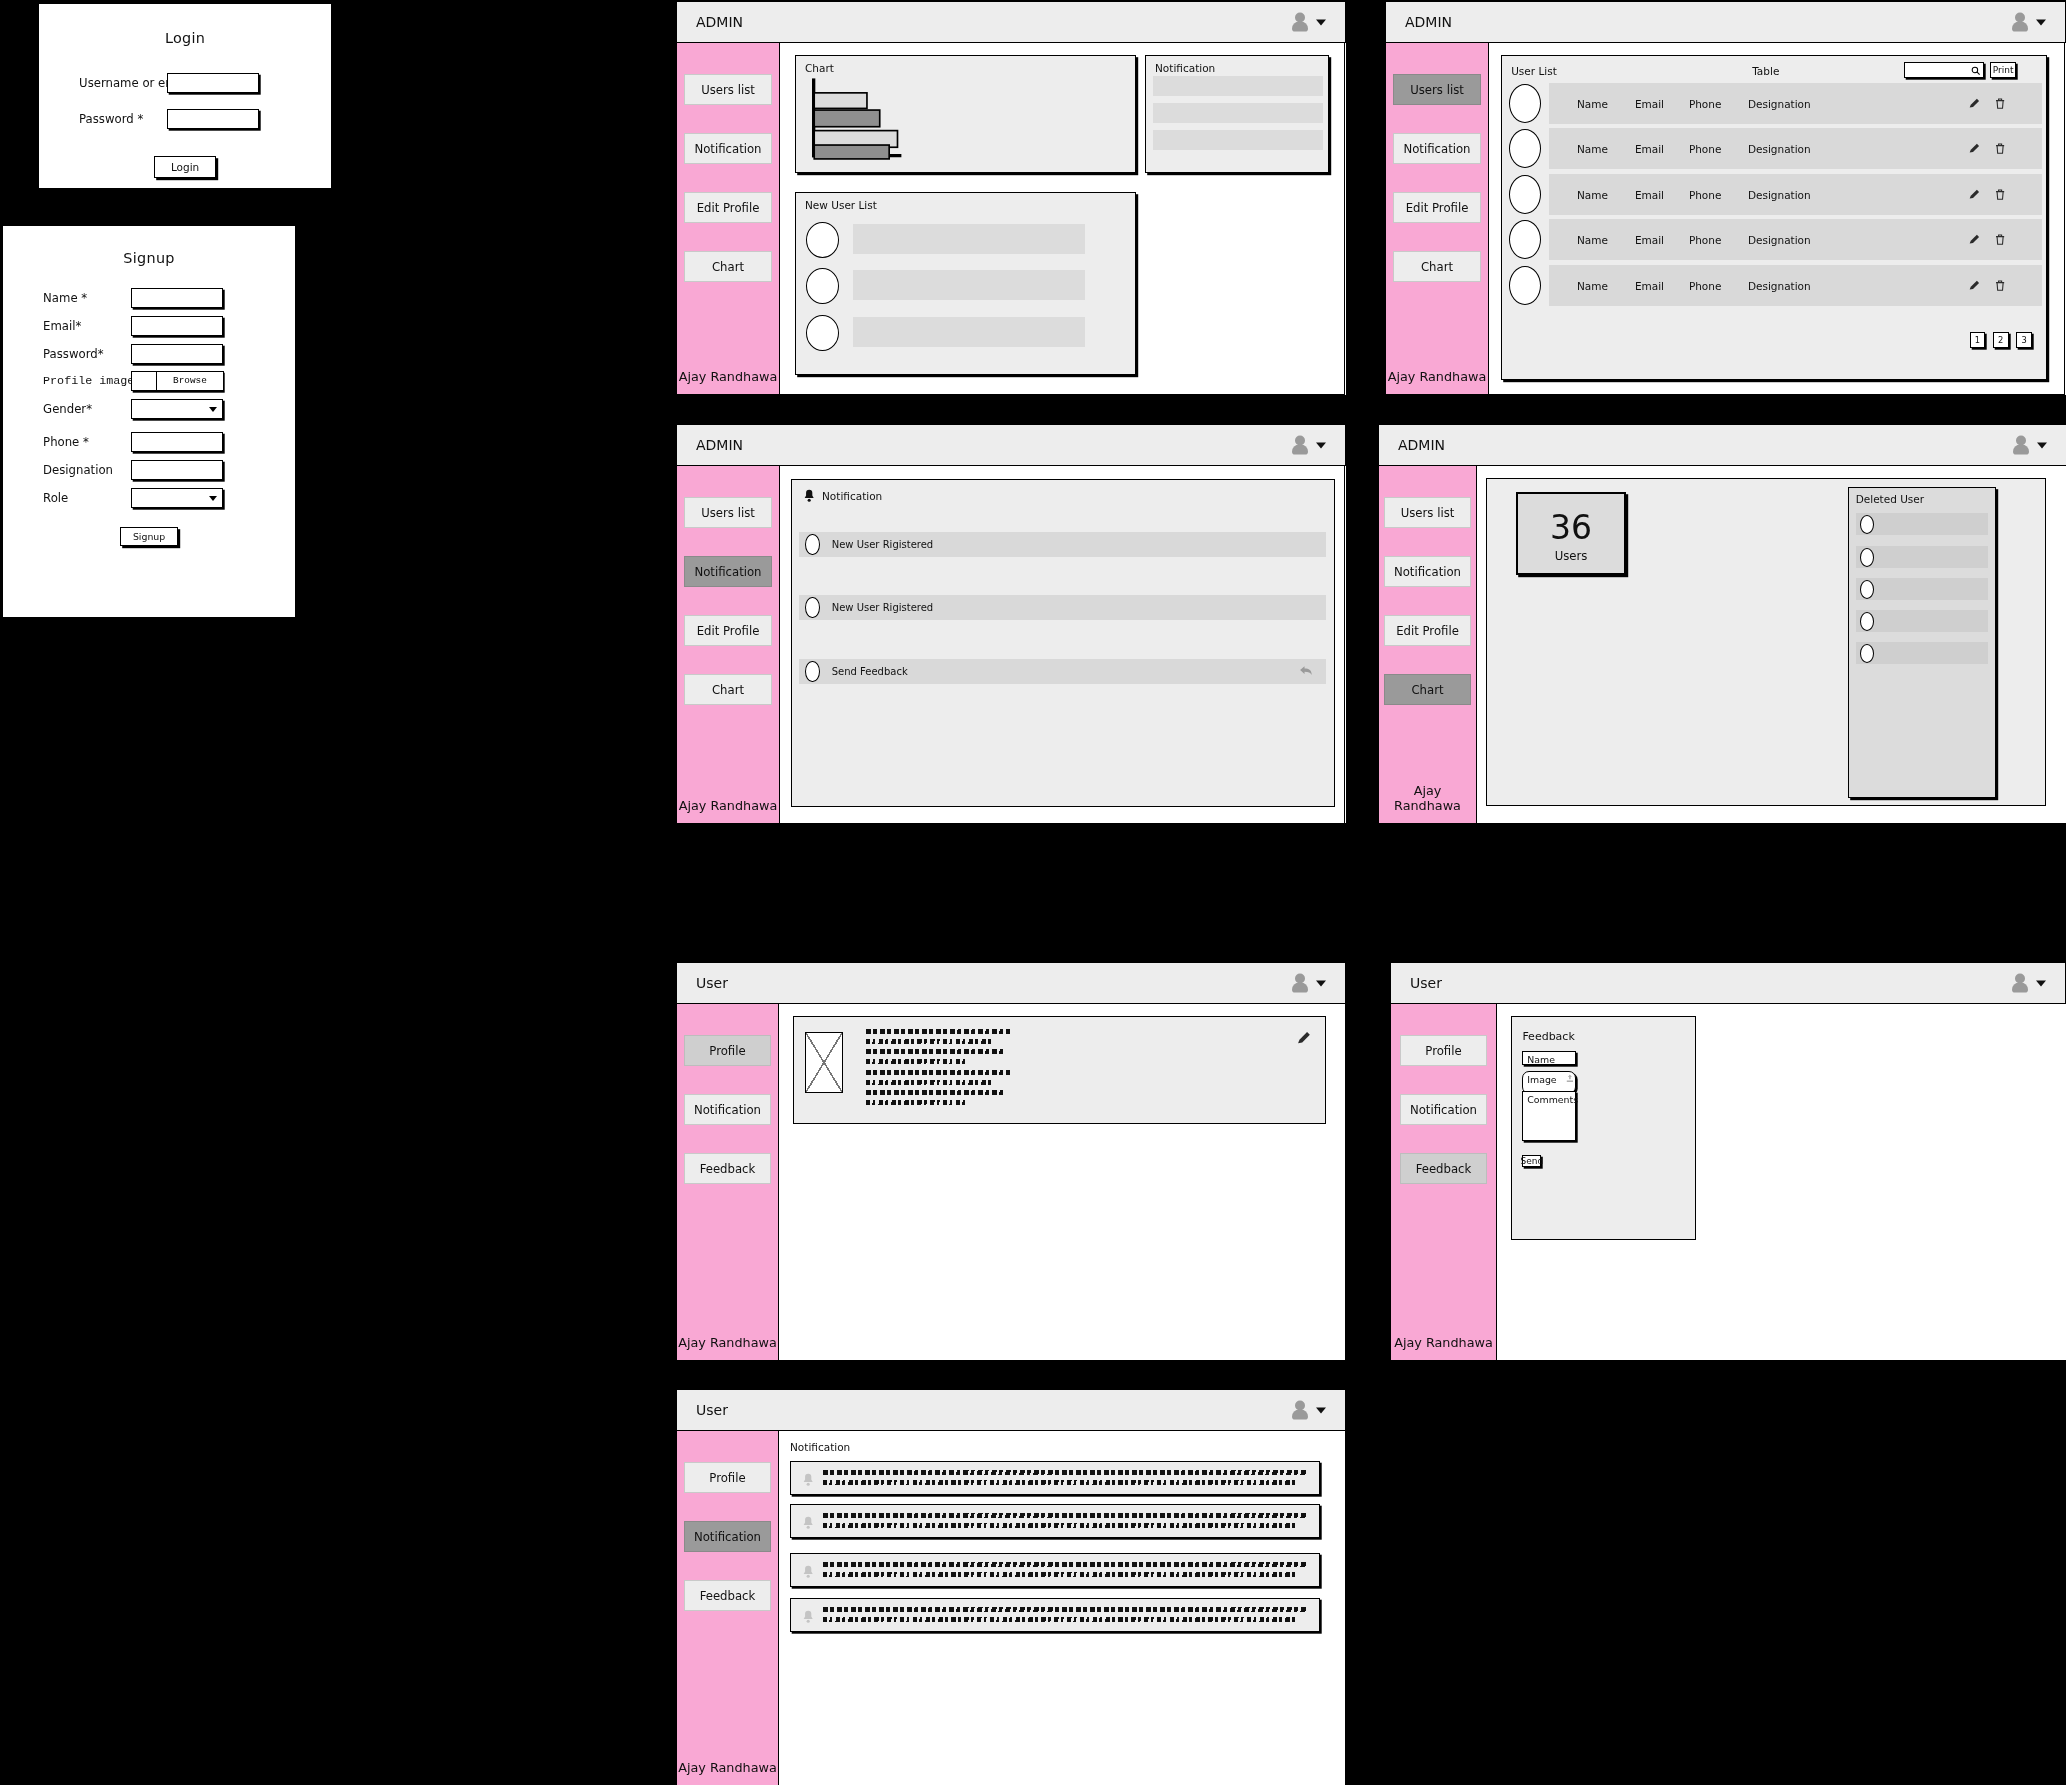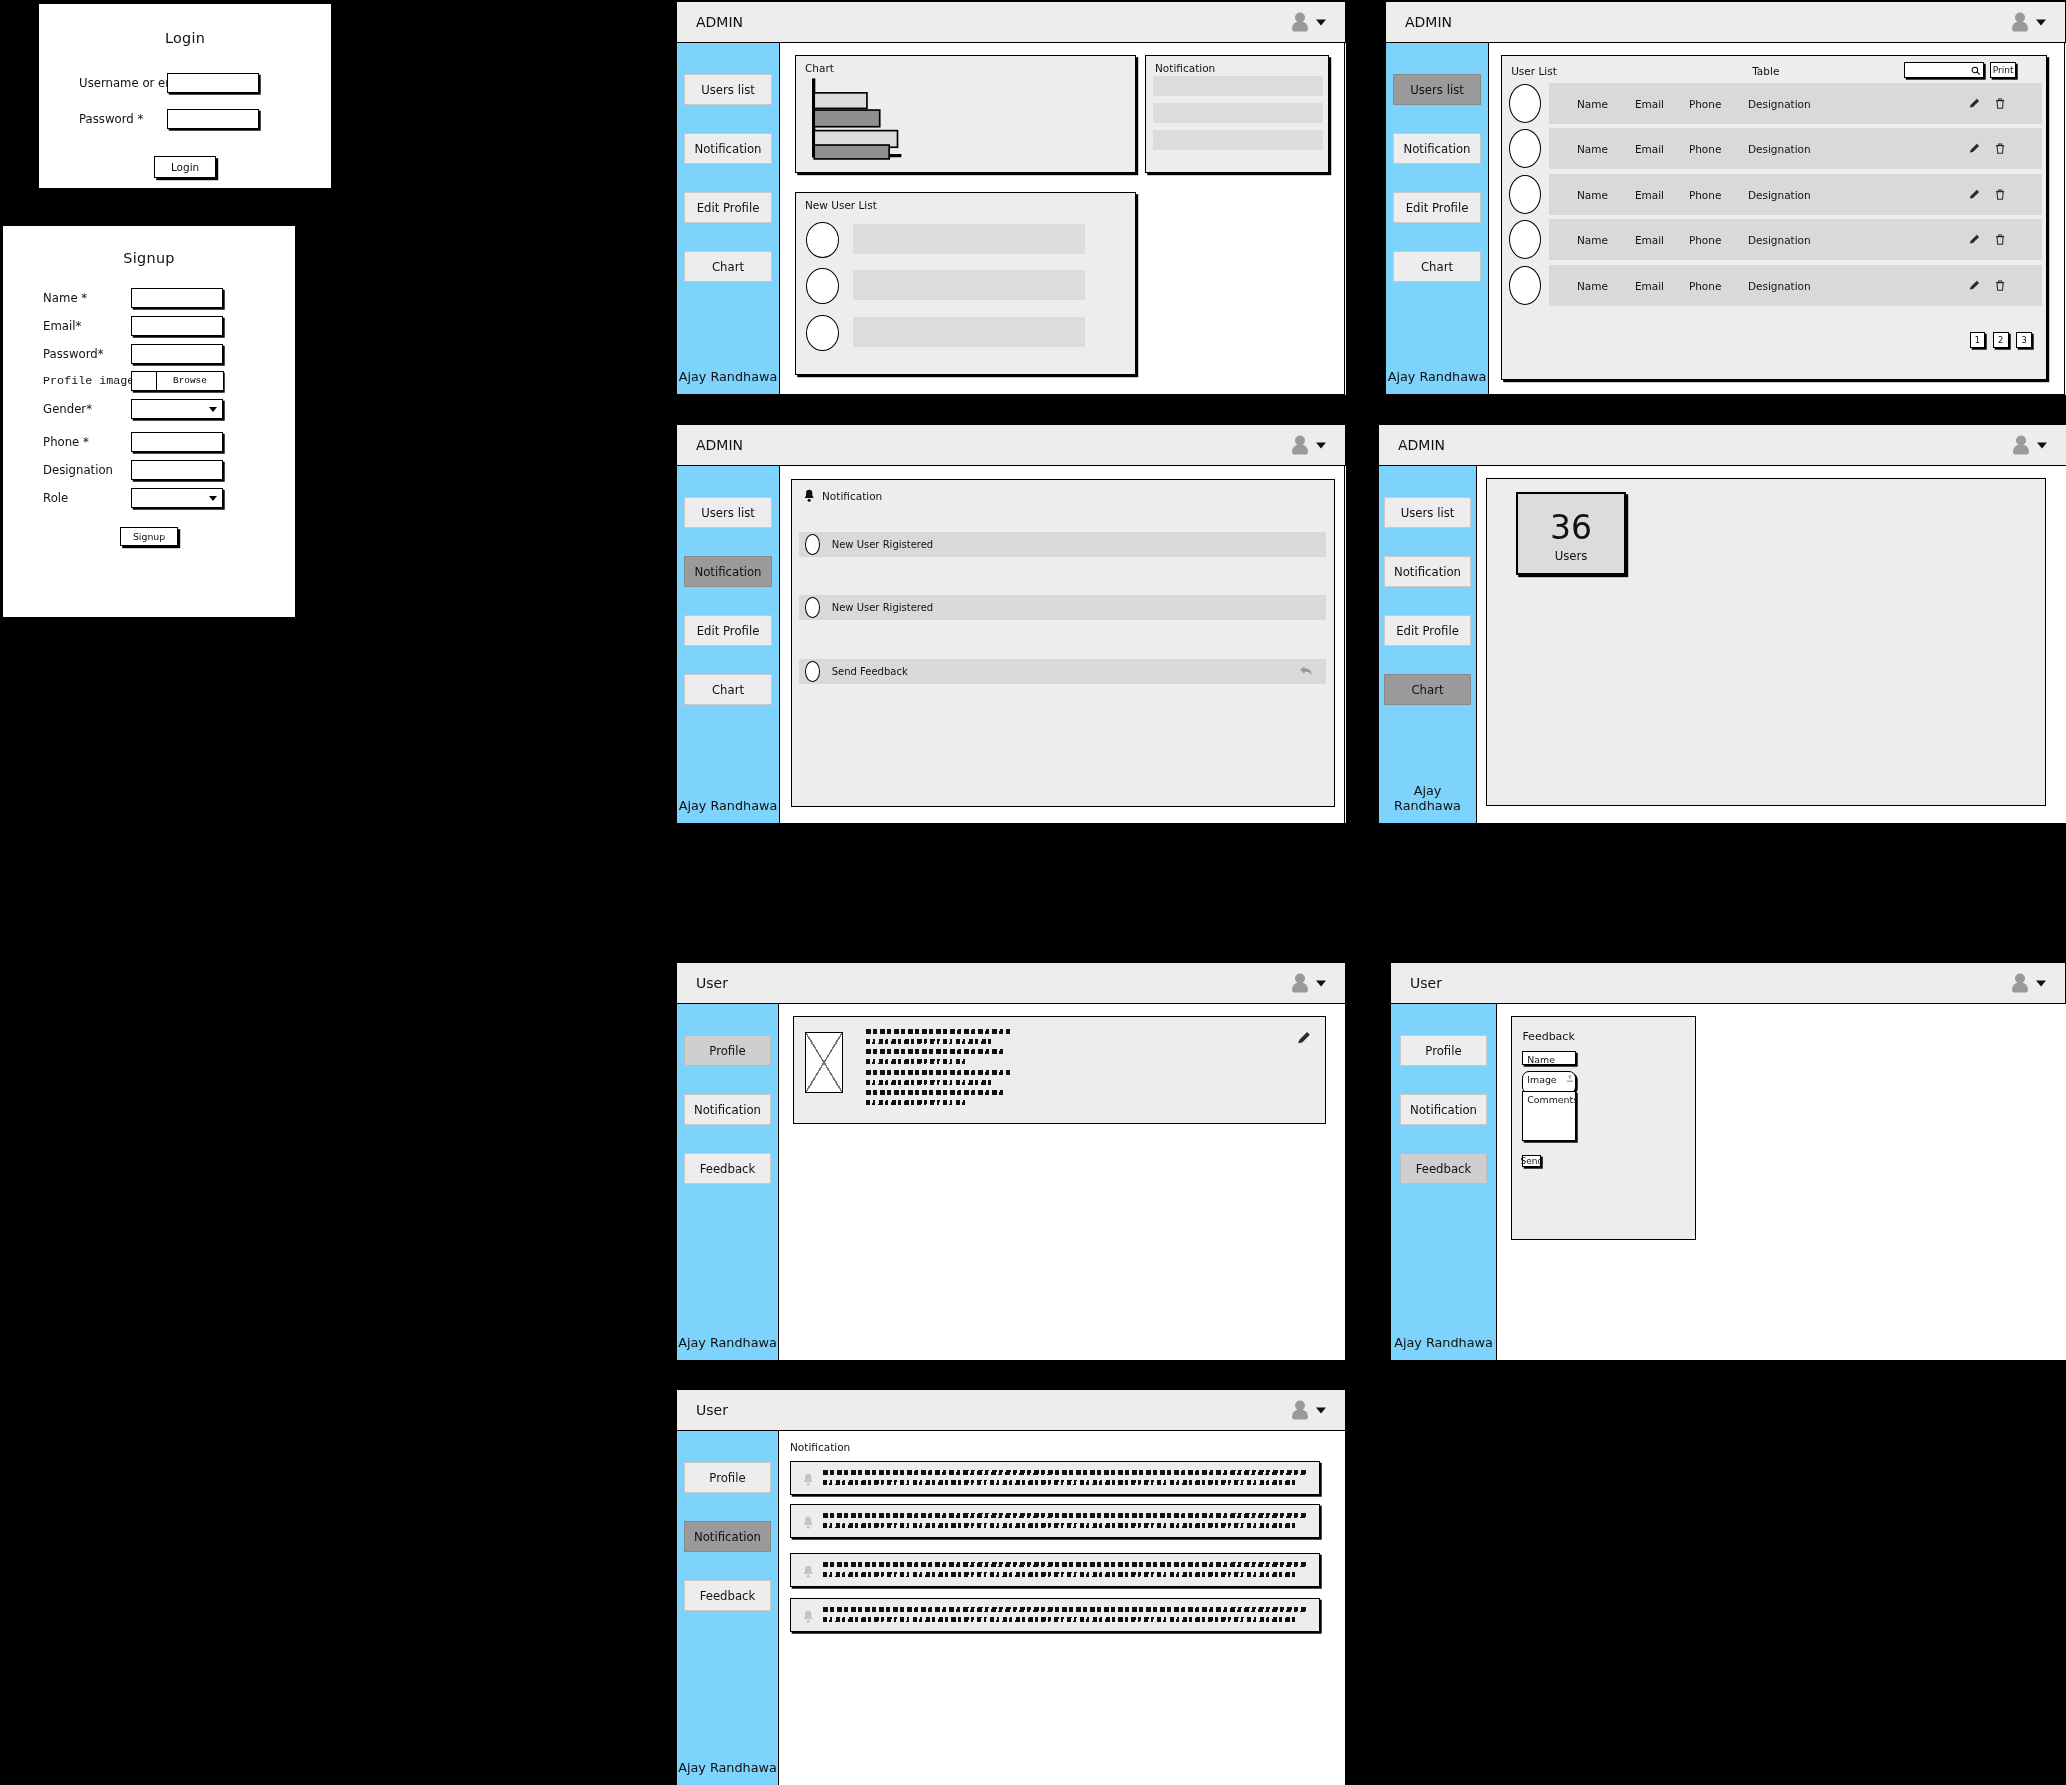--- a/index.html
+++ b/index.html
@@ -29,21 +29,21 @@
   
   .topbar{position:absolute;left:0;top:0;right:0;height:42px;background:#ededed;border:1.7px solid #000;box-sizing:border-box;}
   .topbar-title{position:absolute;left:19px;top:50%;transform:translateY(-50%);font-size:14px;color:#111;}
   .avatar-wrap{position:absolute;right:19px;top:50%;transform:translateY(-50%);display:flex;align-items:center;gap:7.8px;}
   .avatar-ico{width:16.6px;height:19px;position:relative;}
   .avatar-ico i{position:absolute;display:block;background:#9a9a9a;}
   .avatar-ico i.head{width:10px;height:10px;border-radius:50%;left:3.3px;top:0;}
   .avatar-ico i.body{width:15.5px;height:10px;border-radius:7.2px 7.2px 2.8px 2.8px;left:0.6px;top:9px;}
   .caret{width:0;height:0;border-left:5px solid transparent;border-right:5px solid transparent;border-top:6.1px solid #111;}
 
-  .sidebar{position:absolute;left:0;background:#7dd3fc;border:1.7px solid #000;box-sizing:border-box;}
+  .sidebar{position:absolute;left:0;background:#f9a8d4;border:1.7px solid #000;box-sizing:border-box;}
   .side-btn{margin:0 auto;background:#ededed;border:1.1px solid #c9c9c9;box-sizing:border-box;
             display:flex;align-items:center;justify-content:center;font-size:11.7px;color:#111;}
   .side-btn.active-dark{background:#9a9a9a;border-color:#8a8a8a;}
   .side-btn.active-light{background:#cfcfcf;border-color:#bdbdbd;}
   .side-user{position:absolute;left:0;right:0;bottom:10px;text-align:center;font-size:12.8px;color:#111;}
 
   .content{position:absolute;background:#fff;box-sizing:border-box;}
 
   .card{position:absolute;background:#ededed;border:1.7px solid #000;box-sizing:border-box;box-shadow:2.2px 2.2px 0 0 #000;}
   .card-title{position:absolute;left:9px;top:5.5px;font-size:10.5px;color:#111;}
@@ -416,20 +416,38 @@
     </div>
     <div class="side-user">Ajay Randhawa</div>
   </div>
   <div class="content" style="left:99px;top:41px;width:590px;height:359px;border:1.7px solid #000;border-left:0;">
     <div class="card" style="left:9px;top:12.2px;width:560px;height:328px;box-shadow:none;">
       <div style="position:absolute;left:29px;top:13.3px;width:110px;height:83px;background:#dcdcdc;border:2.2px solid #000;box-shadow:2.2px 2.2px 0 0 #000;box-sizing:border-box;">
         <div style="position:absolute;left:0;right:0;top:16.6px;text-align:center;font-size:33px;color:#111;line-height:1;">36</div>
         <div style="position:absolute;left:0;right:0;top:55px;text-align:center;font-size:11.7px;color:#111;">Users</div>
       </div>
 
+      <div style="position:absolute;left:361px;top:7.8px;width:148px;height:311px;background:#dcdcdc;border:1.7px solid #000;box-shadow:2.2px 2.2px 0 0 #000;box-sizing:border-box;">
+        <div style="position:absolute;left:6.7px;top:5.5px;font-size:10.5px;color:#111;">Deleted User</div>
+        <div style="position:absolute;left:6.7px;top:25.5px;width:132px;height:22px;background:#cfcfcf;">
+          <div class="ellipse" style="position:absolute;left:4.4px;top:1.7px;width:14px;height:19px;"></div>
+        </div>
+        <div style="position:absolute;left:6.7px;top:58px;width:132px;height:22px;background:#cfcfcf;">
+          <div class="ellipse" style="position:absolute;left:4.4px;top:1.7px;width:14px;height:19px;"></div>
+        </div>
+        <div style="position:absolute;left:6.7px;top:90px;width:132px;height:22px;background:#cfcfcf;">
+          <div class="ellipse" style="position:absolute;left:4.4px;top:1.7px;width:14px;height:19px;"></div>
+        </div>
+        <div style="position:absolute;left:6.7px;top:122px;width:132px;height:22px;background:#cfcfcf;">
+          <div class="ellipse" style="position:absolute;left:4.4px;top:1.7px;width:14px;height:19px;"></div>
+        </div>
+        <div style="position:absolute;left:6.7px;top:154px;width:132px;height:22px;background:#cfcfcf;">
+          <div class="ellipse" style="position:absolute;left:4.4px;top:1.7px;width:14px;height:19px;"></div>
+        </div>
+      </div>
     </div>
   </div>
 </div>
 
 <div class="panel" style="left:676px;top:962px;width:670px;height:398px;border:0;">
   <div class="topbar" style="width:670px;">
     <div class="topbar-title">User</div>
     <div class="avatar-wrap">
       <span class="avatar-ico">
           <i class="head"></i>

